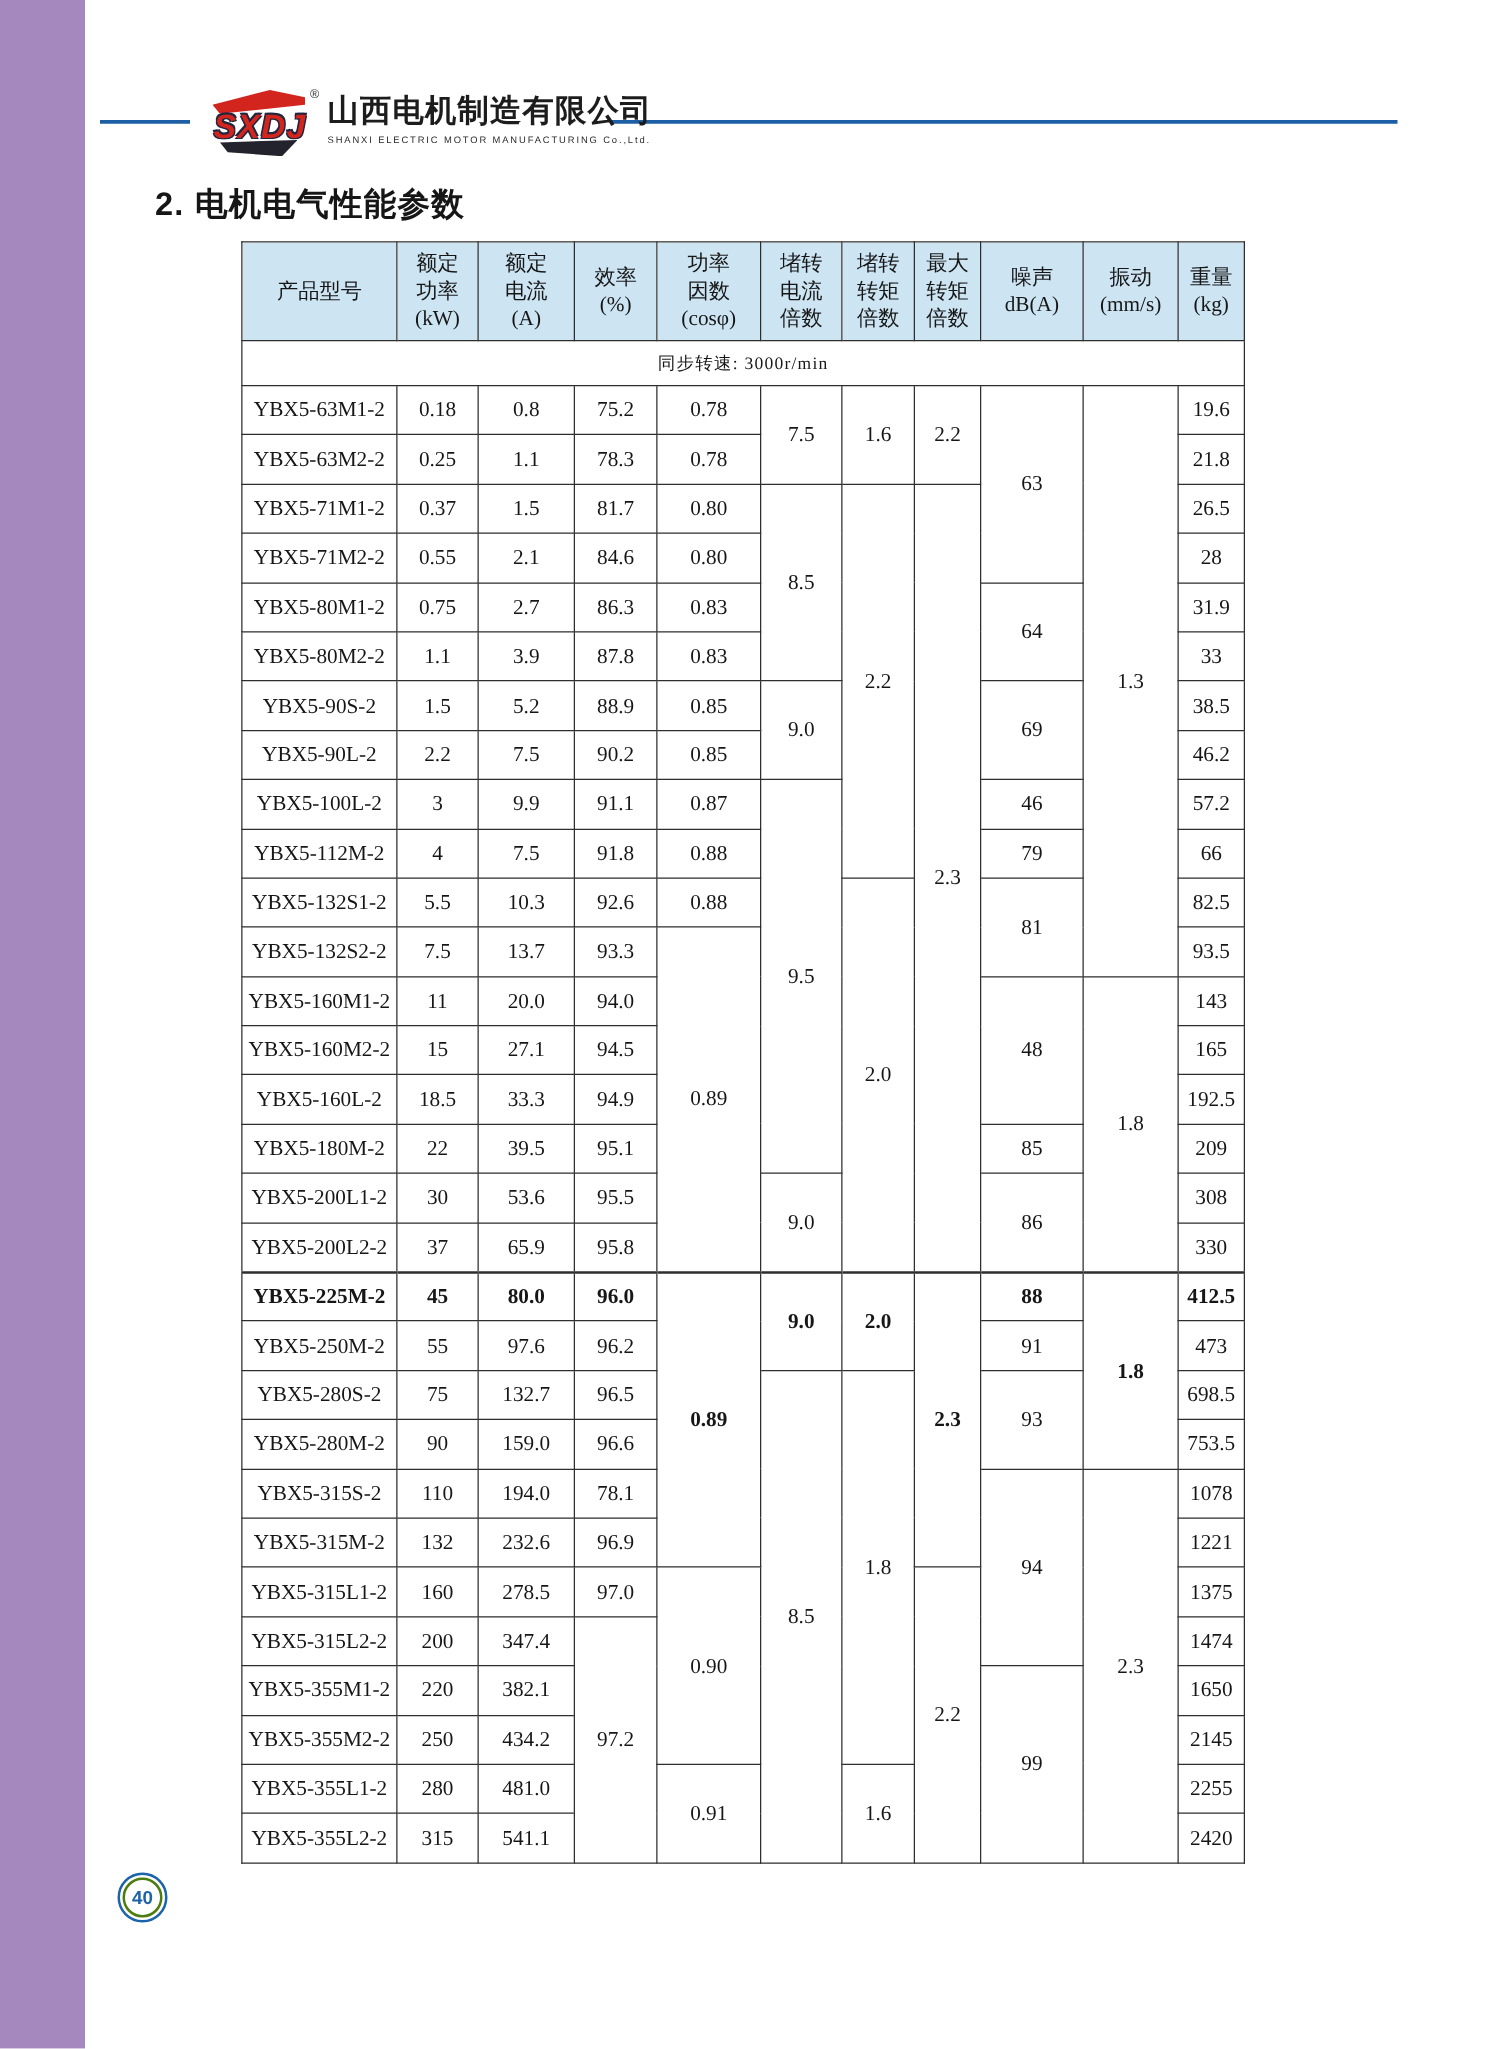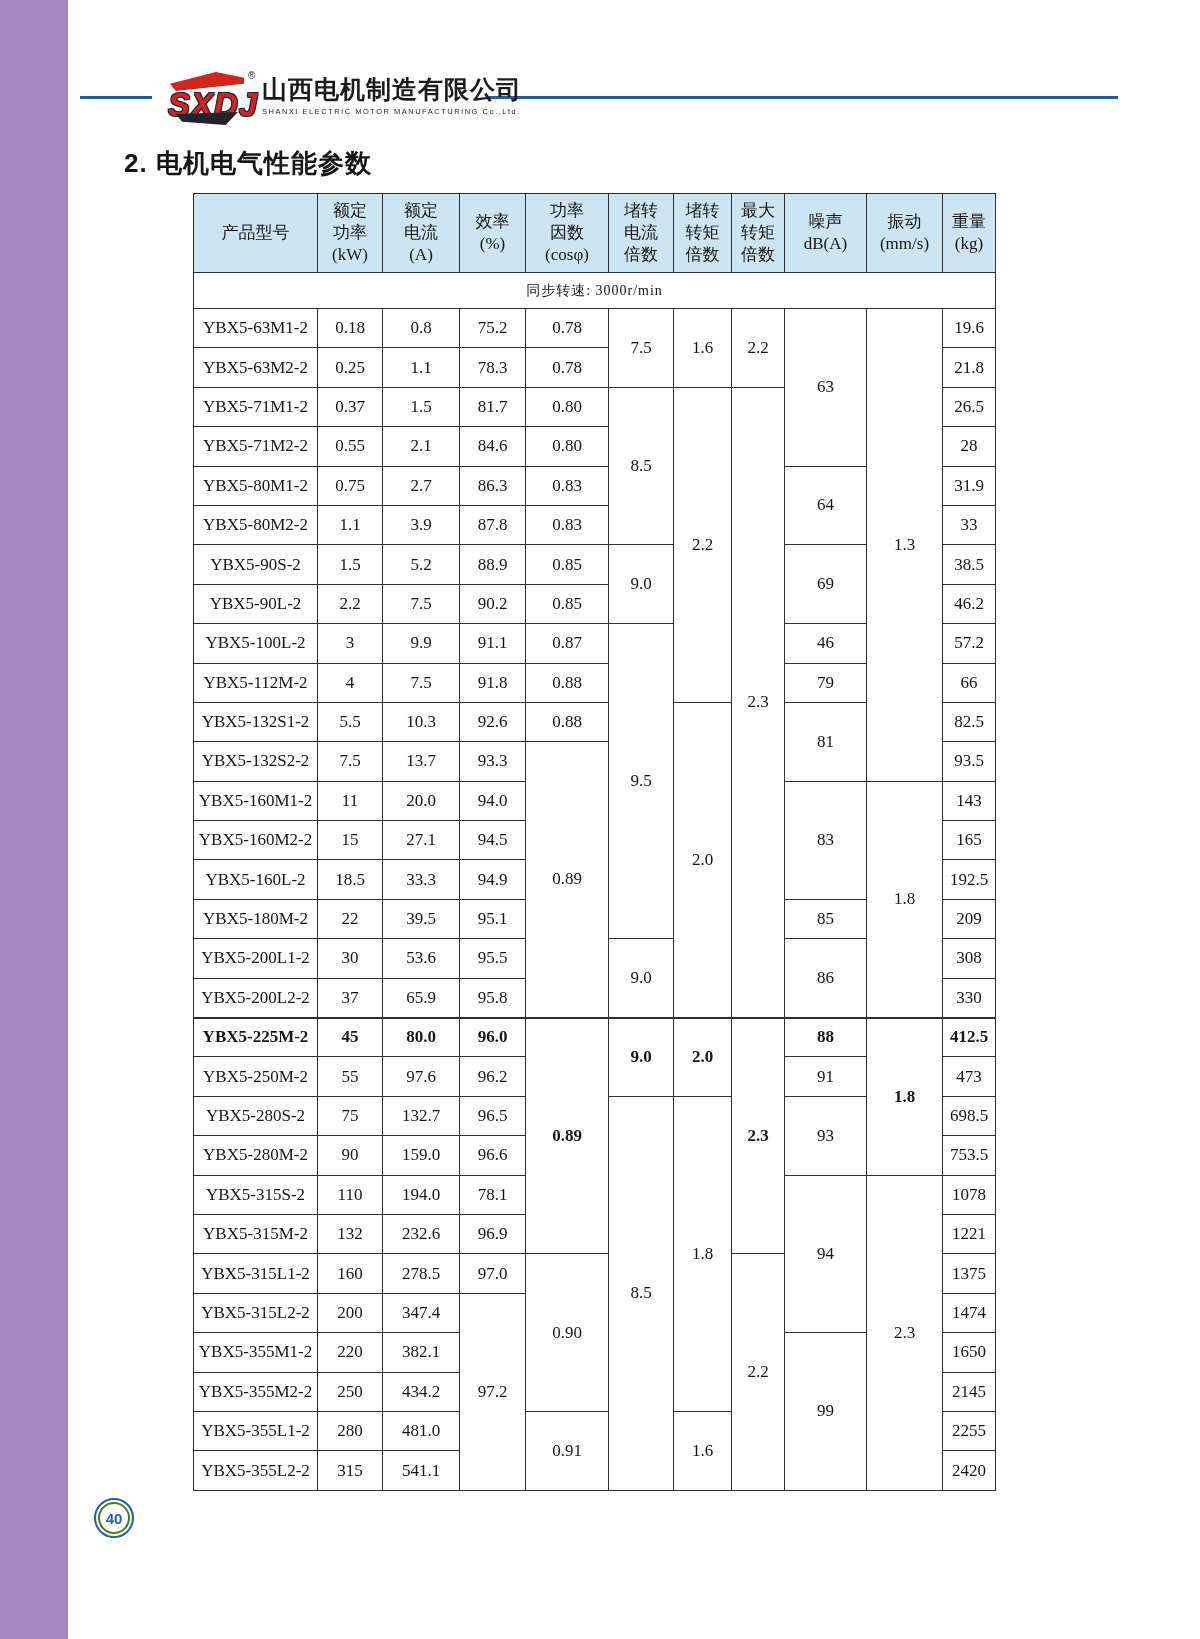--- a/index.html
+++ b/index.html
@@ -9,21 +9,21 @@
   #strip{position:absolute;left:0;top:0;width:68px;height:1639px;background:#a588bd;}
   
   .rule{position:absolute;height:3px;background:#1c5fa5;top:96px;}
   #rule-l{left:80px;width:72px;}
   #rule-r{left:488px;width:630px;}
   #logo{position:absolute;left:168px;top:70px;width:84px;height:56px;}
   #logo-roof{position:absolute;left:2px;top:2px;width:74px;height:19px;background:#d1251d;
              clip-path:polygon(0 62%,62% 0,100% 30%,100% 62%,8% 100%);}
   #logo-text{position:absolute;left:0;top:16px;width:80px;text-align:center;
              font-family:"Liberation Sans","DejaVu Sans",sans-serif;
-             font-weight:bold;font-style:italic;font-size:33px;letter-spacing:1px;color:#d1251d;
+             font-weight:bold;font-style:italic;font-size:27px;letter-spacing:1px;color:#d1251d;
              text-shadow:-1px -1px 0 #20263f,1px -1px 0 #20263f,-1px 1px 0 #20263f,1px 1px 0 #20263f;}
   #logo-base{position:absolute;left:8px;top:42px;width:62px;height:13px;background:#23232d;
              clip-path:polygon(0 15%,100% 0,80% 100%,10% 75%);}
   #reg-mark{position:absolute;left:80px;top:0px;font-size:10px;color:#333;
             font-family:"Liberation Sans",sans-serif;}
   #company{position:absolute;left:262px;top:76px;width:420px;
            font-family:"Liberation Sans","DejaVu Sans",sans-serif;}
   #company-cn{font-size:25px;font-weight:bold;letter-spacing:1px;color:#1c1c1c;line-height:1.1;}
   #company-en{font-size:7.5px;letter-spacing:1.5px;color:#2a2a2a;margin-top:3px;white-space:nowrap;}
   
@@ -213,21 +213,21 @@
           <td>13.7</td>
           <td>93.3</td>
           <td rowspan="7">0.89</td>
           <td>93.5</td>
         </tr>
         <tr class="data-row">
           <td>YBX5-160M1-2</td>
           <td>11</td>
           <td>20.0</td>
           <td>94.0</td>
-          <td rowspan="3">83</td>
+          <td rowspan="3">48</td>
           <td rowspan="6">1.8</td>
           <td>143</td>
         </tr>
         <tr class="data-row">
           <td>YBX5-160M2-2</td>
           <td>15</td>
           <td>27.1</td>
           <td>94.5</td>
           <td>165</td>
         </tr>

